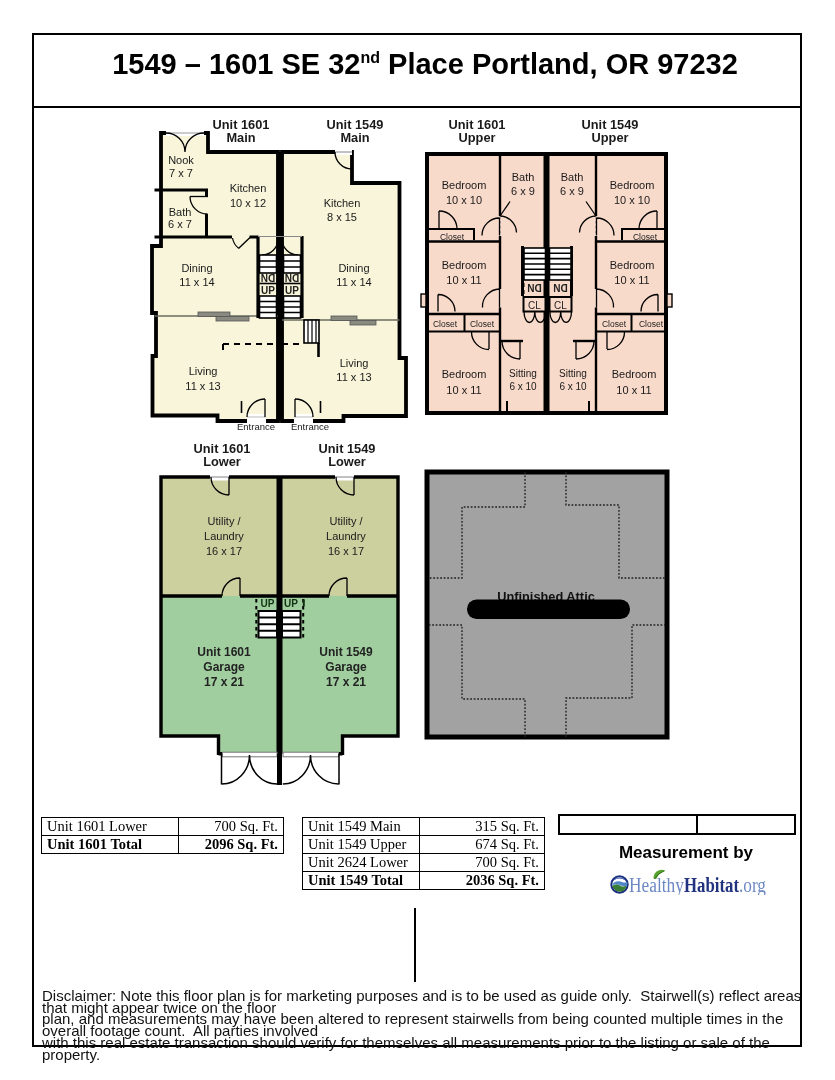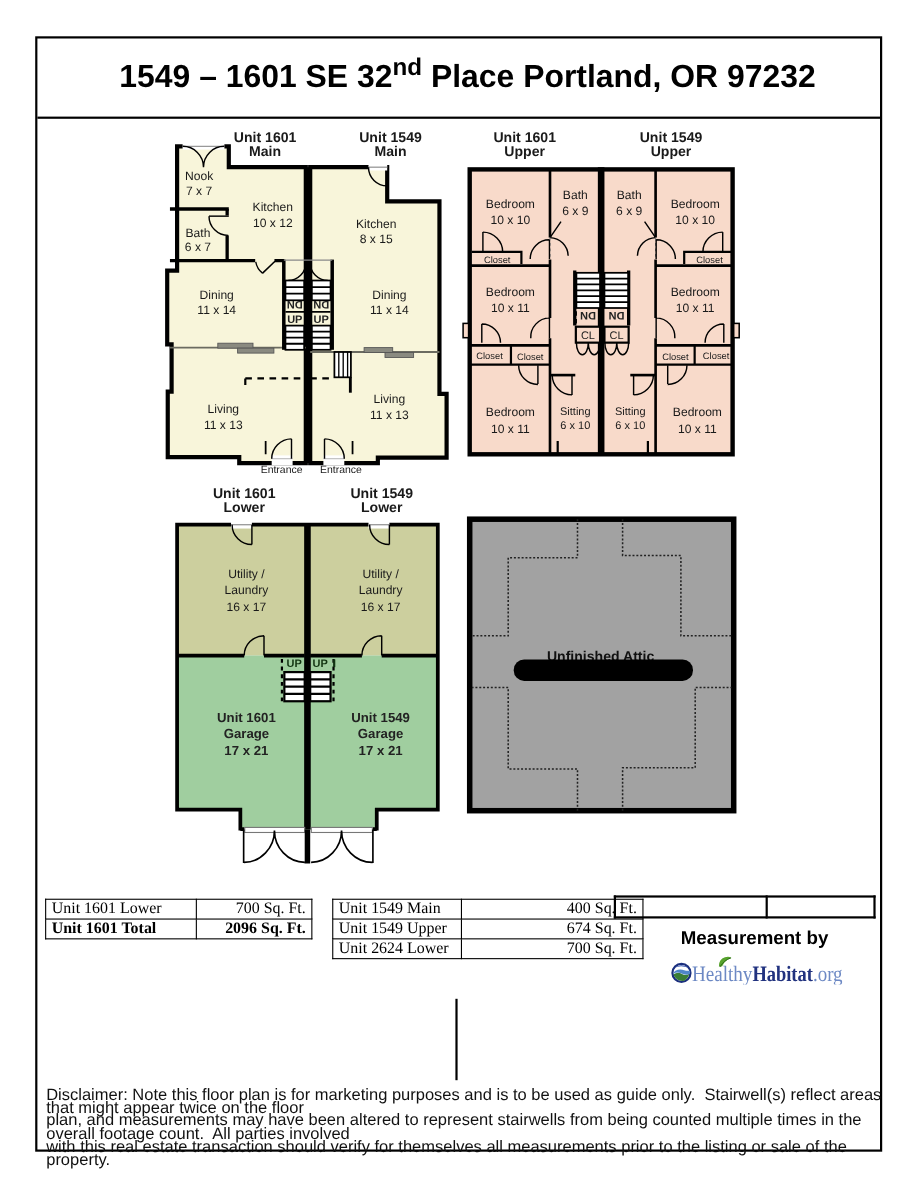--- a/index.html
+++ b/index.html
@@ -1,20 +1,20 @@
 <!DOCTYPE html>
 <html><head>
 <meta charset="utf-8">
 <style>
   html,body{margin:0;padding:0;background:#ffffff;}
   body{width:835px;height:1080px;position:relative;font-family:"Liberation Sans",sans-serif;overflow:hidden;}
   .abs{position:absolute;}
   #frame{left:32px;top:33px;width:766px;height:1010px;border:2.2px solid #000;}
   #title{left:25px;top:48px;width:800px;text-align:center;font-weight:bold;font-size:29px;color:#000;letter-spacing:0px;}
-  #title sup{font-size:22px;}
+  #title sup{font-size:16px;}
   #titleline{left:34px;top:106px;width:766px;height:2px;background:#000;}
   #vline{left:414px;top:908px;width:2px;height:74px;background:#000;}
   table{border-collapse:collapse;font-family:"Liberation Serif",serif;font-size:14.5px;color:#000;}
   td{border:1.4px solid #000;height:16.9px;padding:0 5px;white-space:nowrap;}
   td.r{text-align:right;}
   #meas{left:586px;top:843px;width:200px;text-align:center;font-weight:bold;font-size:17px;}
   #disc{left:42px;top:990px;width:760px;font-size:15px;line-height:11.7px;color:#111;}
 </style>
 </head>
 <body>
@@ -442,33 +442,37 @@
         <td>Unit 1601 Lower</td>
         <td class="r">700 Sq. Ft.</td>
       </tr>
 <tr>
         <td style="font-weight:bold;">Unit 1601 Total</td>
         <td class="r" style="font-weight:bold;margin-left:48px;">2096 Sq. Ft.</td>
       </tr>
 </tbody>
   </table>
 
-<table class="abs" style="left:302px;top:817px;width:283px;">
+<table class="abs" style="left:302px;top:817px;width:243px;">
 <tbody>
       <tr>
         <td style="width:106px;">Unit 1549 Main</td>
-        <td class="r">400 Sq. Ft.</td>
+        <td class="r">315 Sq. Ft.</td>
       </tr>
 <tr>
         <td>Unit 1549 Upper</td>
         <td class="r">674 Sq. Ft.</td>
       </tr>
 <tr>
         <td>Unit 2624 Lower</td>
         <td class="r">700 Sq. Ft.</td>
+      </tr>
+<tr>
+        <td style="font-weight:bold;">Unit 1549 Total</td>
+        <td class="r" style="font-weight:bold;">2036 Sq. Ft.</td>
       </tr>
 </tbody>
   </table>
 
 <table class="abs" style="left:558px;top:814px;width:238px;">
     <tbody>
       <tr>
         <td style="width:126px;border:2px solid #000;">&nbsp;</td>
         <td style="border:2px solid #000;">&nbsp;</td>
       </tr>

